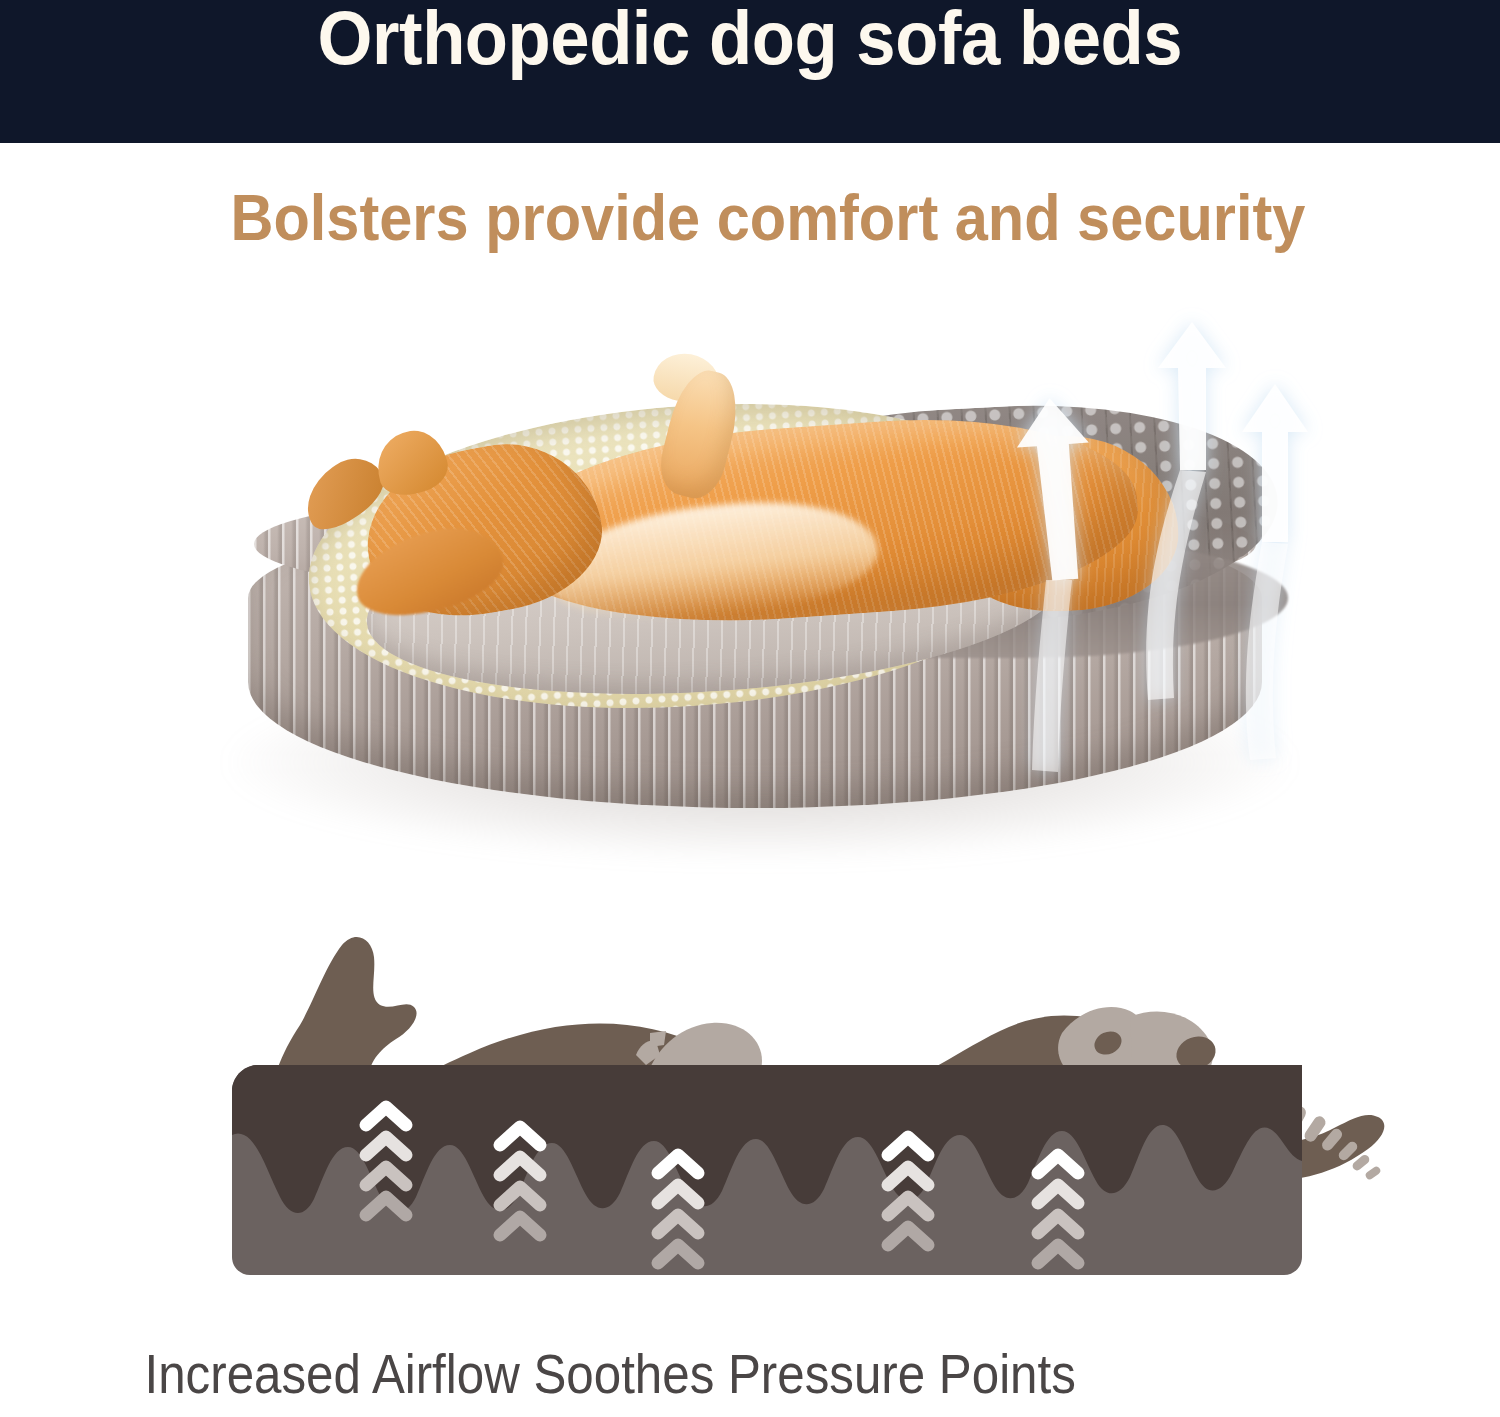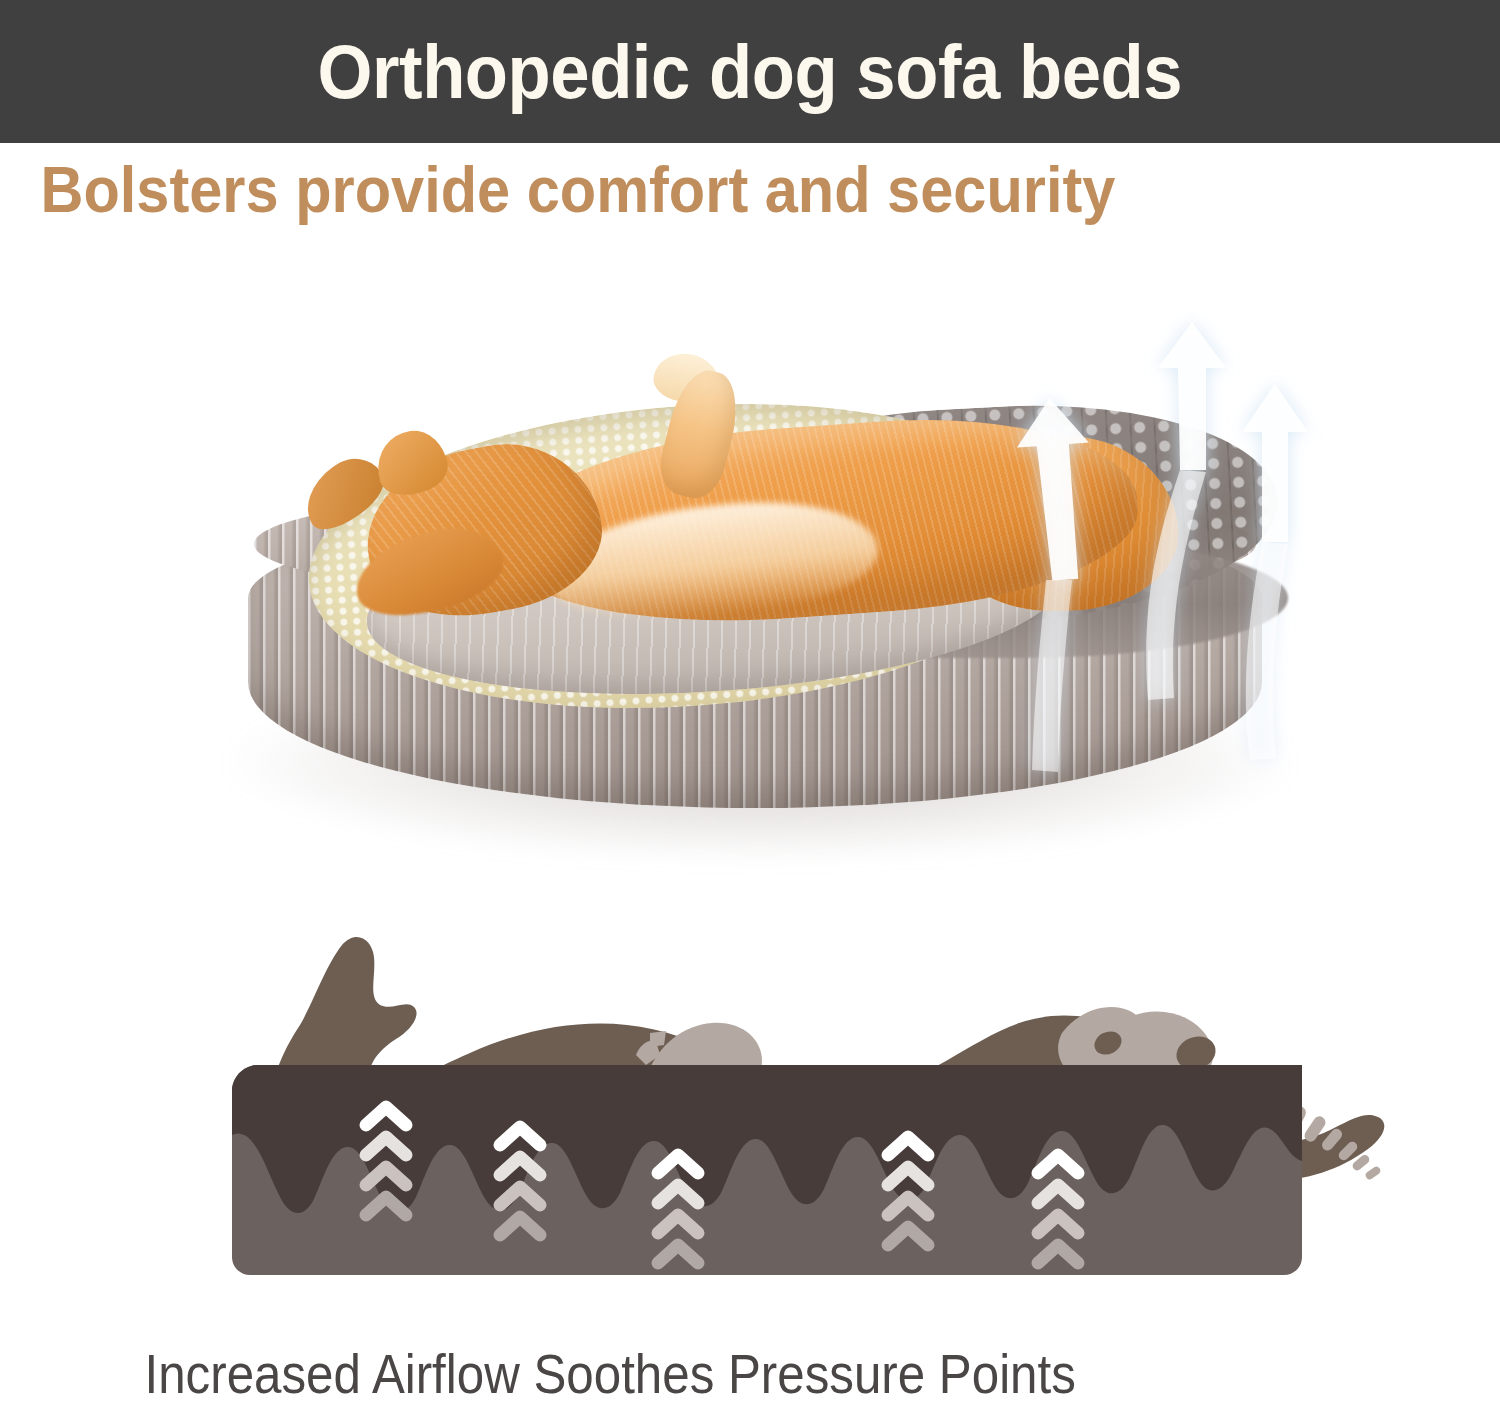--- a/index.html
+++ b/index.html
@@ -7,36 +7,36 @@
   body{
     width:1500px; height:1417px;
     font-family:"Liberation Sans", sans-serif;
     position:relative; overflow:hidden;
     background:#ffffff;
   }
 
   
   .banner{
     position:absolute; left:0; top:0; width:1500px; height:143px;
-    background:#404040;
-    display:flex; align-items:center; justify-content:center;
+    background:#0f172a;
+    display:flex; align-items:flex-start; justify-content:center;
   }
   .banner-title{
     color:#fdf8ee;
     font-size:76px; font-weight:bold;
     letter-spacing:-0.5px;
     transform:scaleX(0.93);
     white-space:nowrap;
     line-height:1;
   }
 
   
   .subtitle-wrap{
-    position:absolute; left:0; top:142px; width:1500px; height:95px;
-    display:flex; align-items:center; justify-content:flex-start;
+    position:absolute; left:0; top:170px; width:1500px; height:95px;
+    display:flex; align-items:center; justify-content:center;padding-left:36px;
   }
   .subtitle{
     color:#c08e5c;
     font-size:64px; font-weight:bold;
     white-space:nowrap; line-height:1;
     transform:scaleX(0.93);
   }
 
   
   .photo-stage{

